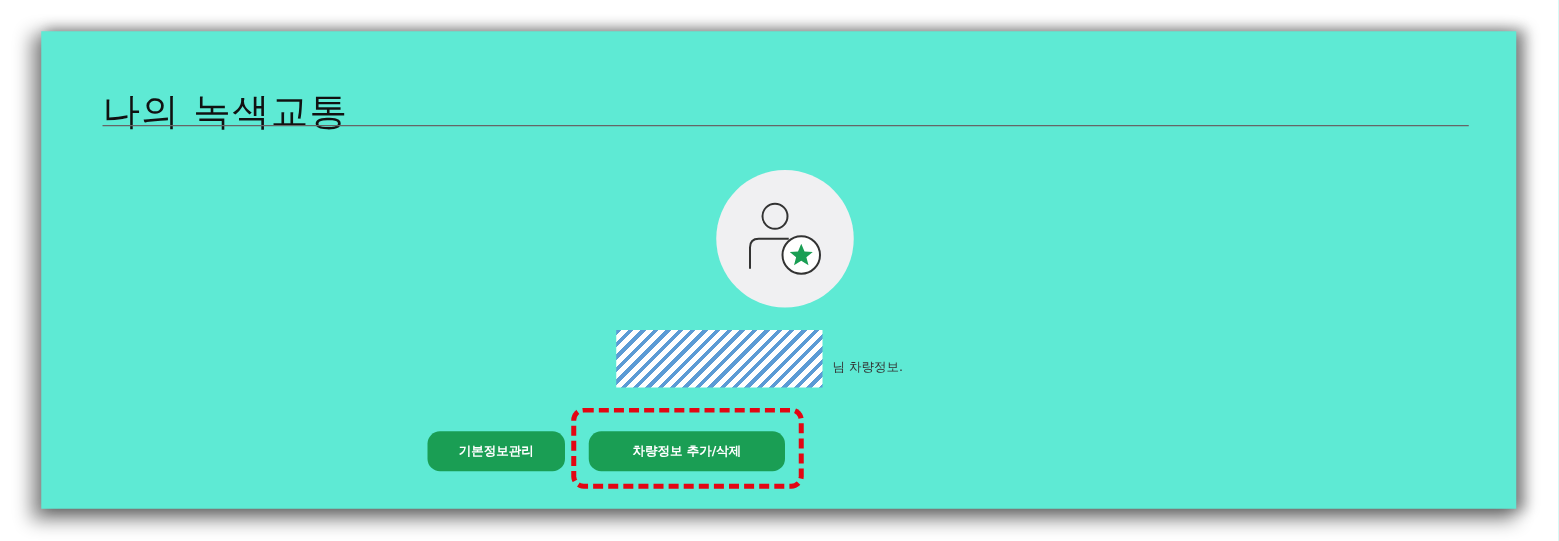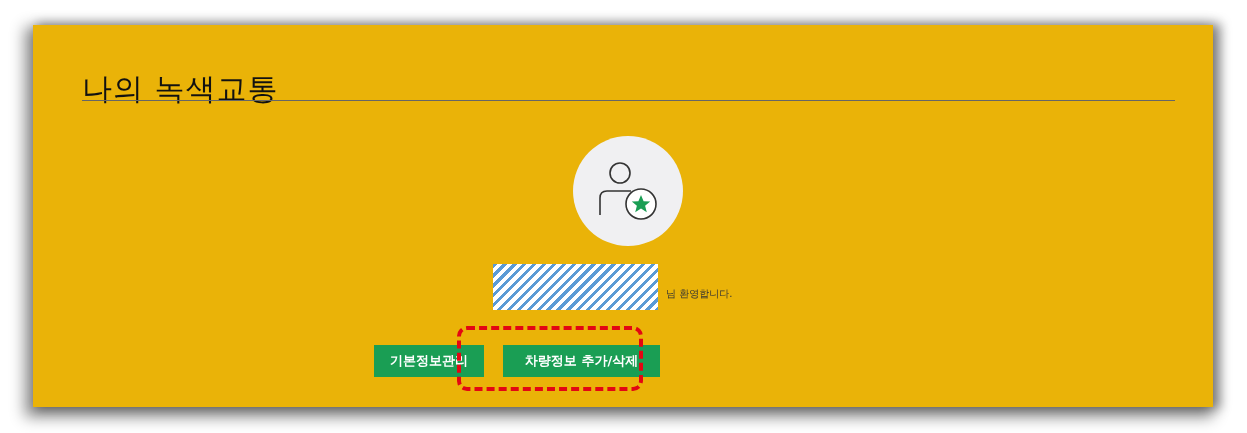--- a/index.html
+++ b/index.html
@@ -2,21 +2,21 @@
 <html><head>
 <meta charset="utf-8">
 <style>
   html, body { margin:0; padding:0; }
   body {
     width:1247px; height:433px; background:#ffffff; position:relative; overflow:hidden;
     font-family: "DejaVu Sans", "Liberation Sans", sans-serif;
   }
   .panel {
     position:absolute; left:33px; top:25px; width:1180px; height:382px;
-    background:#eab308;
+    background:#5eead4;
     box-shadow: -4px 6px 14px 4px rgba(0,0,0,0.45), 6px 0 10px 2px rgba(0,0,0,0.35);
   }
   .title {
     position:absolute; left:49px; top:24px; font-size:30px; color:#111;
     letter-spacing:1px; font-weight:normal;
   }
   .divider {
     position:absolute; left:49px; top:75px; width:1093px; height:1px; background:#666;
   }
   .avatar {
@@ -26,23 +26,23 @@
   .avatar svg { position:absolute; left:0; top:0; }
   .masked {
     position:absolute; left:460px; top:239px; width:165px; height:46px;
     background: repeating-linear-gradient(135deg, #5b9bd5 0px, #5b9bd5 3px, #ffffff 3px, #ffffff 7px);
   }
   .welcome {
     position:absolute; left:633px; top:262px; font-size:10px; color:#333;
   }
   .btn {
     position:absolute; top:320px; height:32px; background:#1a9e54; color:#fff;
-    border:none; border-radius:0; font-size:13px; font-weight:bold;
+    border:none; border-radius:10px; font-size:10px; font-weight:bold;
     display:flex; align-items:center; justify-content:center;
-    font-family: "DejaVu Sans", "Liberation Sans", sans-serif; padding:0; cursor:pointer;margin-left:32px;
+    font-family: "DejaVu Sans", "Liberation Sans", sans-serif; padding:0; cursor:pointer;
   }
   .b1 { left:309px; width:110px; }
   .b2 { left:438px; width:157px;text-align:right; }
   .b3 { left:610px; width:147px; }
   .b4 { left:767px; width:114px; }
   .highlight {
     position:absolute; left:424px; top:301px; width:178px; height:57px;
     border:4px dashed #e30613; border-radius:10px;
     pointer-events:none;
   }
@@ -57,19 +57,19 @@
   <div class="avatar">
     <svg width="110" height="110" viewBox="0 0 110 110">
       <circle cx="47" cy="37" r="10" fill="none" stroke="#333" stroke-width="1.6"></circle>
       <path d="M27 79 V62 Q27 55 34 55 H58" fill="none" stroke="#333" stroke-width="1.6"></path>
       <circle cx="68" cy="68" r="15" fill="#fff" stroke="#333" stroke-width="1.6"></circle>
       <polygon fill="#1a9e54" points="68,59 70.6,65.2 77.2,65.6 72.1,69.8 73.8,76.2 68,72.6 62.2,76.2 63.9,69.8 58.8,65.6 65.4,65.2"></polygon>
     </svg>
   </div>
 
   <div class="masked"></div>
-  <span class="welcome">님 환영합니다.</span>
+  <span class="welcome">님 차량정보.</span>
 
   <button class="btn b1">기본정보관리</button>
   <button class="btn b2">차량정보 추가/삭제</button>
 
   <div class="highlight"></div>
 </div>
 
 </body></html>

